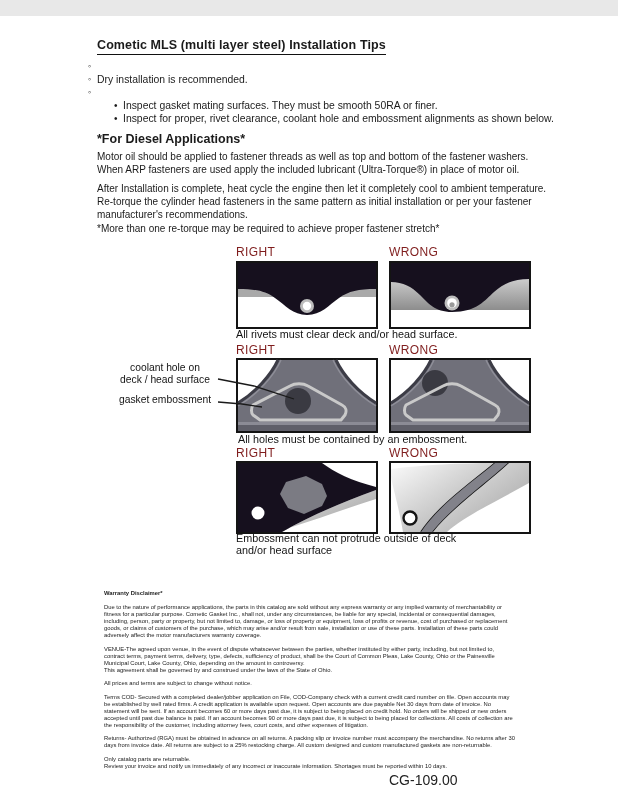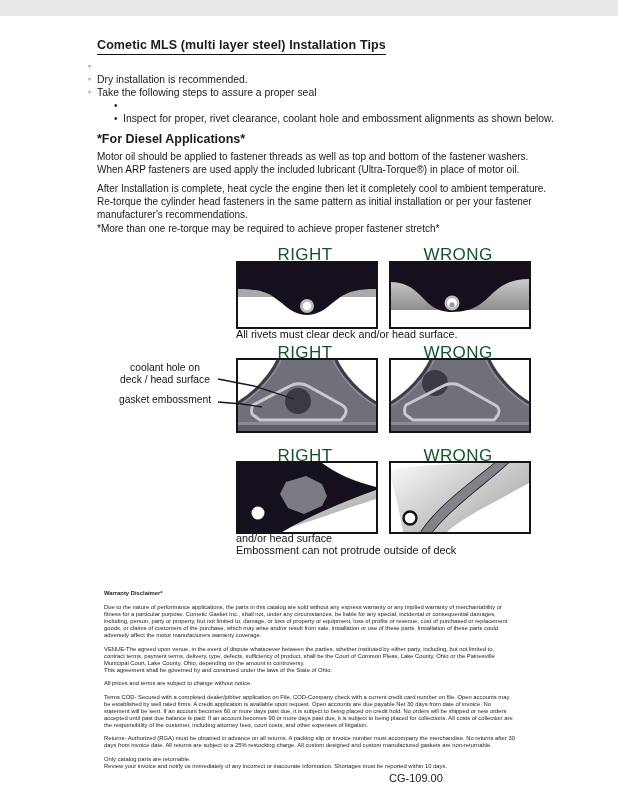--- a/index.html
+++ b/index.html
@@ -14,52 +14,52 @@
     border-bottom:1.6px solid #111;padding-bottom:2px;letter-spacing:.1px;
   }
   .bullets{left:88px;top:44px;font-size:10.4px;line-height:13px;width:470px;}
   .bline{display:flex;}
   .bline .mk{width:9px;font-size:9px;flex:0 0 9px;}
   .bline.sub{padding-left:26px;}
   .bline.sub .mk{font-size:10px;}
   .h2{left:97px;top:116px;font-size:12.5px;font-weight:bold;}
   .para{left:97px;width:450px;font-size:10px;line-height:12.8px;}
   .p1{top:135px;} .p2{top:167px;} .pnote{top:207px;}
-  .dlabelrow{width:138px;text-align:center;font-size:17px;letter-spacing:.4px;color:#14532d;}
+  .dlabelrow{width:138px;text-align:left;font-size:12px;letter-spacing:.4px;color:#7f1d1d;}
   .dbox{width:138px;border:2px solid #141414;background:#fff;line-height:0;}
   .dbox svg{display:block;}
   .dcap{font-size:10.8px;line-height:11.5px;color:#141414;}
   .d2label{width:106px;text-align:center;font-size:10.3px;line-height:11.5px;color:#141414;}
   .legal{left:104px;top:574px;width:412px;font-size:5.85px;line-height:7px;color:#222;}
   .legal .grp{margin-bottom:6.5px;}
   .legal .hd{font-weight:bold;margin-bottom:7px;}
-  .pagenum{left:389px;top:756px;font-size:11px;color:#222;}
+  .pagenum{left:389px;top:756px;font-size:14px;color:#222;}
   svg{overflow:visible;}
 </style>
 </head>
 <body>
 
 <div class="page">
 
   <div class="abs title">Cometic MLS (multi layer steel) Installation Tips</div>
 
   <div class="abs bullets">
     <div class="bline">
       <span class="mk">◦</span>
     </div>
     <div class="bline">
       <span class="mk">◦</span>
       <span>Dry installation is recommended.</span>
     </div>
     <div class="bline">
       <span class="mk">◦</span>
-      <span>Take the following steps to assure a proper seal</span>
     </div>
     <div class="bline sub">
       <span class="mk">•</span>
+      <span>Inspect gasket mating surfaces.  They must be smooth 50RA or finer.</span>
     </div>
     <div class="bline sub">
       <span class="mk">•</span>
       <span>Inspect for proper, rivet clearance, coolant hole and embossment alignments as shown below.</span>
     </div>
   </div>
 
   <div class="abs h2">*For Diesel Applications*</div>
   <div class="abs para p1">Motor oil should be applied to fastener threads as well as top and bottom of the fastener washers. When ARP fasteners are used apply the included lubricant (Ultra-Torque®) in place of motor oil.</div>
   <div class="abs para p2">After Installation is complete, heat cycle the engine then let it completely cool to ambient temperature. Re-torque the cylinder head fasteners in the same pattern as initial installation or per your fastener manufacturer's recommendations.</div>
@@ -135,20 +135,21 @@
       <circle cx="44" cy="23" r="13" fill="#3a3a42"></circle>
       <path d="M22,60 L15,55 C13,53 13,48 15,45 L52,26 C57,23 65,23 70,26 L104,45 C108,47 109,51 107,55 L103,60 Z" fill="none" stroke="#c9c9c9" stroke-width="3" stroke-linejoin="round"></path>
     </svg>
   </div>
 
   <svg class="abs" style="left:108px;top:340px;pointer-events:none;" width="260" height="80" viewBox="0 0 260 80">
     <polyline points="110,23 146,30 186,43" fill="none" stroke="#1a1a1a" stroke-width="1.3"></polyline>
     <polyline points="110,46 134,48 154,51" fill="none" stroke="#1a1a1a" stroke-width="1.3"></polyline>
   </svg>
 
+  <div class="abs dcap" style="left:238px;top:418px;">All holes must be contained by an embossment.</div>
 
   <div class="abs dlabelrow" style="left:236px;top:430px;">RIGHT</div>
   <div class="abs dlabelrow" style="left:389px;top:430px;">WRONG</div>
 
   <div class="abs dbox" style="left:236px;top:445px;">
     <svg width="138" height="69" viewBox="0 0 138 69">
       <defs>
         <linearGradient id="gd3r" x1="0" y1="0" x2="1" y2="1">
           <stop offset="0" stop-color="#e3e3e3"></stop>
             <stop offset="1" stop-color="#9b9b9b"></stop>
@@ -176,22 +177,22 @@
       <rect width="138" height="69" fill="#ffffff"></rect>
       <path d="M0,6 C30,2 70,0 104,0 C80,20 48,42 30,69 L12,69 C8,45 2,25 0,14 Z" fill="url(#gd3wa)"></path>
       <path d="M104,0 C80,20 48,42 30,69" fill="none" stroke="#141414" stroke-width="1.6"></path>
       <path d="M104,0 L118,0 C94,22 60,46 42,69 L30,69 C48,42 80,20 104,0 Z" fill="#82828a"></path>
       <path d="M118,0 C94,22 60,46 42,69" fill="none" stroke="#141414" stroke-width="1.6"></path>
       <path d="M118,0 H138 V20 C106,38 72,54 56,69 L42,69 C60,46 94,22 118,0 Z" fill="url(#gd3wb)"></path>
       <circle cx="19" cy="55" r="6.5" fill="#ffffff" stroke="#141414" stroke-width="2.4"></circle>
     </svg>
   </div>
   <div class="abs dcap" style="left:236px;top:517px;">
+    <div>Embossment can not protrude outside of deck</div>
     <div>and/or head surface</div>
-    <div>Embossment can not protrude outside of deck</div>
   </div>
 
   <div class="legal abs">
     <div class="hd">Warranty Disclaimer*</div>
     <div class="grp">Due to the nature of performance applications, the parts in this catalog are sold without any express warranty or any implied warranty of merchantability or fitness for a particular purpose.  Cometic Gasket Inc., shall not, under any circumstances, be liable for any special, incidental or consequential damages, including, person, party or property, but not limited to, damage, or loss of property or equipment, loss of profits or revenue, cost of purchased or replacement goods, or claims of customers of the purchase, which may arise and/or result from sale, installation or use of these parts.  Installation of these parts could adversely affect the motor manufacturers warranty coverage.</div>
     <div class="grp">
       <div>VENUE-The agreed upon venue, in the event of dispute whatsoever between the parties, whether instituted by either party, including, but not limited to, contract terms, payment terms, delivery, type, defects, sufficiency of product, shall be the Court of Common Pleas, Lake County, Ohio or the Painesville Municipal Court, Lake County, Ohio, depending on the amount in controversy.</div>
       <div>This agreement shall be governed by and construed under the laws of the State of Ohio.</div>
     </div>
     <div class="grp">All prices and terms are subject to change without notice.</div>

